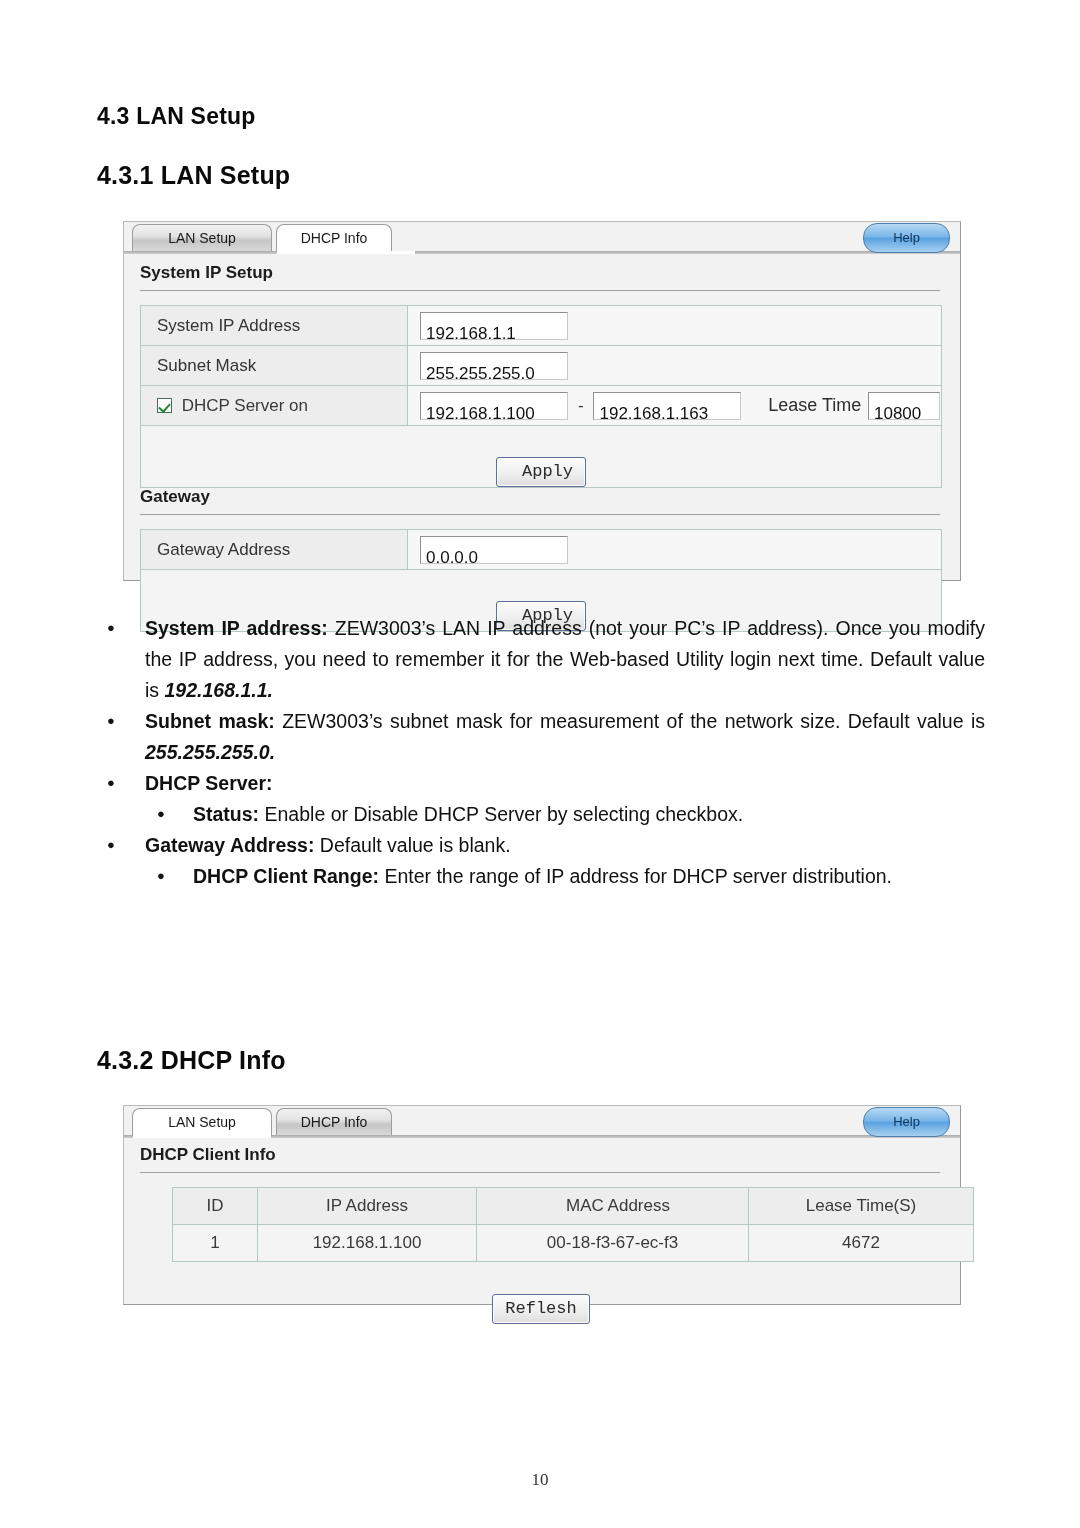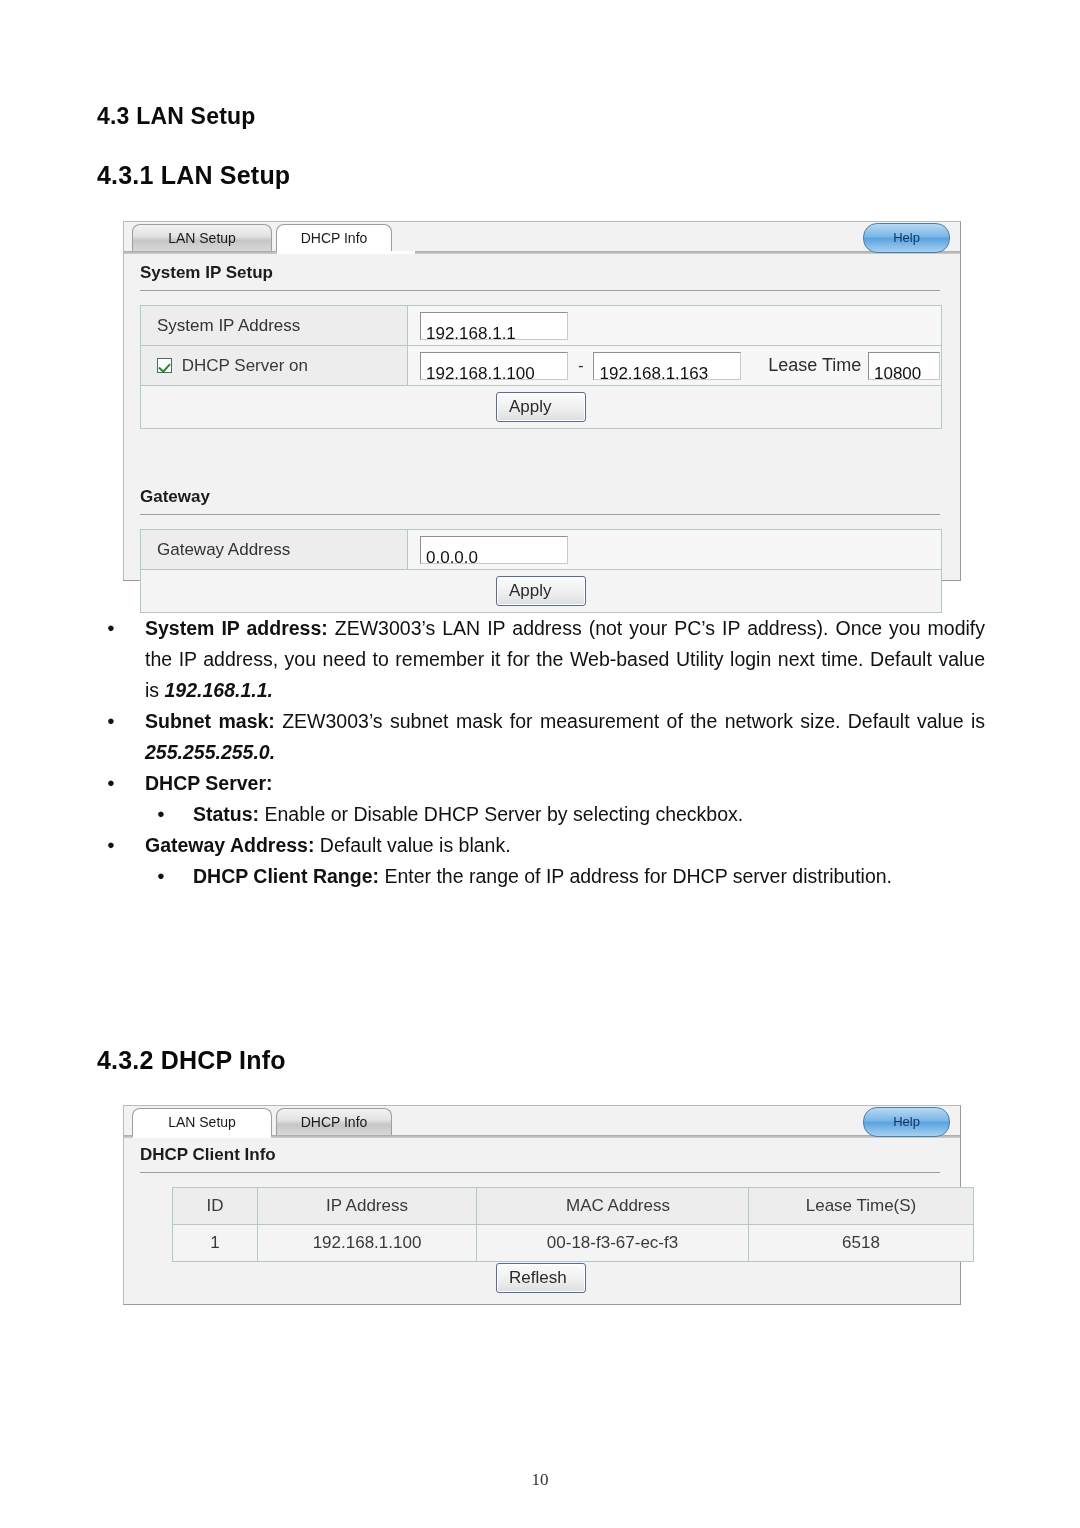--- a/index.html
+++ b/index.html
@@ -236,22 +236,23 @@
     min-width: 90px;
     height: 30px;
     line-height: 28px;
     padding: 0 12px;
     background: linear-gradient(to bottom, #fcfcfc 0%, #efefef 55%, #dedede 100%);
     border: 1px solid #5b6b96;
     border-radius: 3px;
     box-shadow: inset 0 0 0 1px #ffffff;
     font-size: 17px;
     color: #2a2a2a;
-    text-align: left;
-    font-family: Liberation Sans, sans-serif;
+    text-align: right;
+    font-family: Liberation Mono, monospace;
+    margin-top: 31px;
   }
 
   
   .data-table {
     position: absolute;
     border-collapse: collapse;
     border: 1px solid #b4c8c4;
     margin-left: 32px;
   }
   .data-table th, .data-table td {
@@ -346,20 +347,26 @@
 
       <div class="group-title" style="left:8px; top:6px;">System IP Setup</div>
       <div class="group-rule" style="left:8px; top:33px; width:800px;"></div>
 
       <table class="form-table" style="left:8px; top:48px; width:802px;">
         <tbody>
             <tr>
           <td class="lbl-cell">System IP Address</td>
           <td class="val-cell">
             <span class="txtbox tb-wide">192.168.1.1</span>
+          </td>
+        </tr>
+        <tr>
+          <td class="lbl-cell">Subnet Mask</td>
+          <td class="val-cell">
+            <span class="txtbox tb-wide">255.255.255.0</span>
           </td>
         </tr>
         <tr>
           <td class="lbl-cell">
             <span class="cbx"></span>
             <span class="cbx-label">DHCP Server on</span>
           </td>
           <td class="val-cell">
             <span class="txtbox tb-wide">192.168.1.100</span>
             <span class="dash">-</span>
@@ -458,21 +465,21 @@
             <th style="width:216px;">IP Address</th>
             <th style="width:258px;padding-left:12px;">MAC Address</th>
             <th>Lease Time(S)</th>
           </tr>
         </thead>
         <tbody>
           <tr>
             <td>1</td>
             <td>192.168.1.100</td>
             <td>00-18-f3-67-ec-f3</td>
-            <td>6518</td>
+            <td>4672</td>
           </tr>
         </tbody>
       </table>
 
       <div style="position:absolute; left:8px; top:122px; width:802px; text-align:center;">
         <span class="btn3d">Reflesh</span>
       </div>
 
     </div>
   </div>

